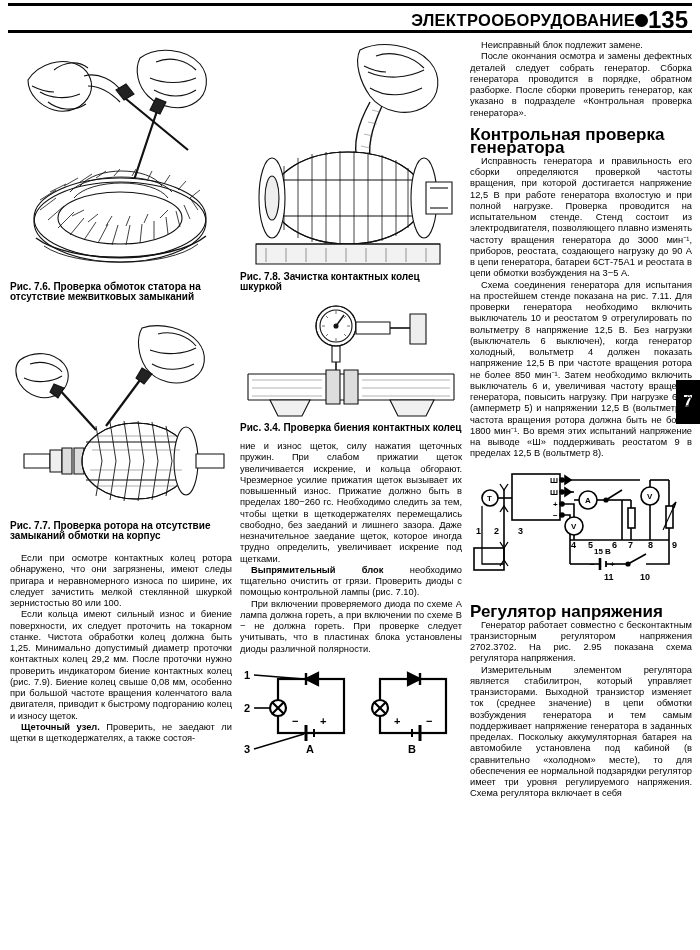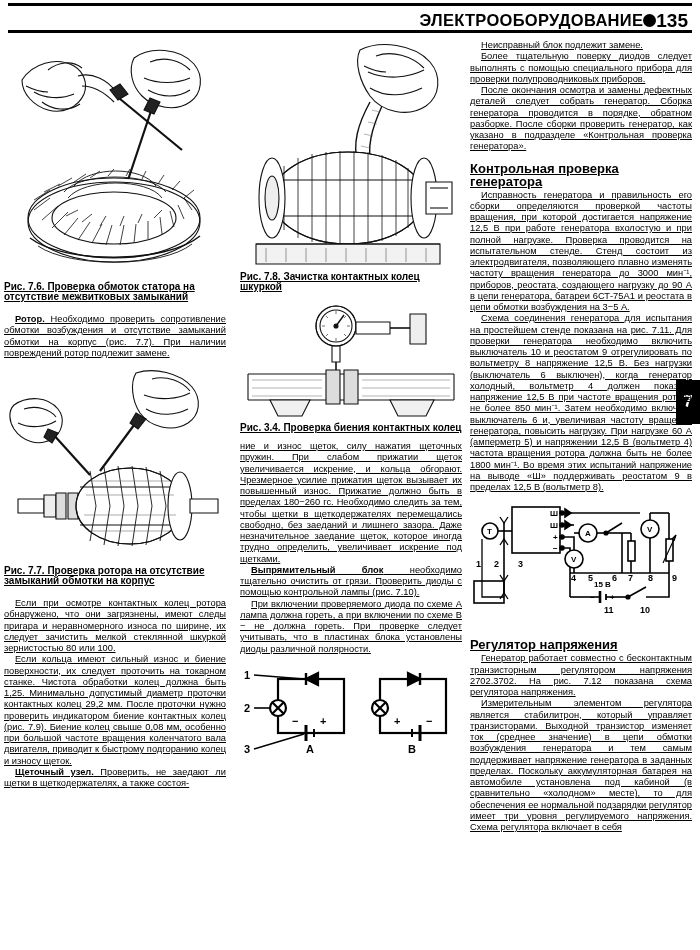--- a/index.html
+++ b/index.html
@@ -27,44 +27,44 @@
     display: flex; align-items: center; 
   }
   .header-title {
     font-weight: bold; font-size: 16.5px; letter-spacing: 0.3px;
     line-height: 1;
   }
   .header-dot {
     width: 13px; height: 13px; border-radius: 50%; background: #000; display: inline-block;
   }
   .header-page {
-    font-weight: bold; font-size: 19px; line-height: 1;
+    font-weight: bold; font-size: 24px; line-height: 1;
   }
 
   
   .chapter-tab {
     position: absolute; right: 0; top: 380px; width: 24px; height: 44px;
     background: #000; color: #fff; font-weight: bold; font-size: 17px;
     display: flex; align-items: center; justify-content: center;
   }
 
   
-  .col { position: absolute; top: 40px; text-decoration: underline; }
-  .col-left   { left: 4px;  width: 222px; }
+  .col { position: absolute; top: 40px; }
+  .col-left   { left: 10px;  width: 222px; }
   .col-mid    { left: 240px; width: 222px; }
   .col-right  { left: 470px; width: 222px; }
 
   p.body {
     font-size: 9.3px; line-height: 11.25px; text-align: justify;
     text-indent: 11px; margin-bottom: 0;
   }
   p.body.noind { text-indent: 0; }
   .lead { font-weight: bold; }
   h3.sect {
-    font-size: 13px; font-weight: bold; margin: 9px 0 2px 0; line-height: 13px;
+    font-size: 17px; font-weight: bold; margin: 9px 0 2px 0; line-height: 13px;
   }
   .caption {
     font-size: 10px; font-weight: bold; line-height: 10px; margin: 4px 0 0 0;
     text-align: left;
   }
   .caption .norm { font-weight: normal; }
 
   
   .fig { position: relative; width: 100%; background: #fff; overflow: hidden; }
   .fig svg { display: block; width: 100%; height: 100%; }
@@ -166,21 +166,20 @@
 
           <path d="M26 198 C60 224 162 224 196 196" stroke-width="1.4"></path>
           <path d="M34 206 C66 228 158 228 188 204" stroke-width="0.9"></path>
         </g>
       </svg>
     </div>
     <p class="caption">Рис. 7.6. Проверка обмоток статора на отсутствие межвитковых замыканий</p>
 
     <div class="sp12"></div>
 
-    <p class="body"><span class="lead">Ротор.</span><span> Необходимо проверить сопротивление обмотки возбуждения и отсутствие замыканий обмотки на корпус (рис. 7.7). При наличии повреждений ротор подлежит замене.</span></p>
 
     <div class="sp8"></div>
 
     <div class="fig" style="height:195px;">
       <svg viewBox="0 0 222 195" preserveAspectRatio="none">
         <g stroke="#111" fill="none" stroke-width="1.1">
 
           <path d="M132 6 C150 0 176 6 188 20 C198 32 196 48 184 56 C168 66 146 60 136 46 C128 34 126 16 132 6Z" fill="#fff"></path>
           <path d="M148 12 C162 8 178 14 186 24"></path>
           <path d="M140 28 C156 34 174 32 186 26"></path>
@@ -403,21 +402,20 @@
           <text x="66" y="90">А</text>
           <text x="168" y="90">В</text>
         </g>
       </svg>
     </div>
   </div>
 
   <div class="col col-right">
 
     <p class="body">Неисправный блок подлежит замене.</p>
-    <p class="body">Более тщательную поверку диодов следует выполнять с помощью специального прибора для проверки полупроводниковых приборов.</p>
     <p class="body">После окончания осмотра и замены дефектных деталей следует собрать генератор. Сборка генератора проводится в порядке, обратном разборке. После сборки проверить генератор, как указано в подразделе «Контрольная проверка генератора».</p>
 
     <h3 class="sect">Контрольная проверка генератора</h3>
     <p class="body">Исправность генератора и правильность его сборки определяются проверкой частоты вращения, при которой достигается напряжение 12,5 В при работе генератора вхолостую и при полной нагрузке. Проверка проводится на испытательном стенде. Стенд состоит из электродвигателя, позволяющего плавно изменять частоту вращения генератора до 3000 мин⁻¹, приборов, реостата, создающего нагрузку до 90 А в цепи генератора, батареи 6СТ-75А1 и реостата в цепи обмотки возбуждения на 3−5 А.</p>
     <p class="body">Схема соединения генератора для испытания на простейшем стенде показана на рис. 7.11. Для проверки генератора необходимо включить выключатель 10 и реостатом 9 отрегулировать по вольтметру 8 напряжение 12,5 В. Без нагрузки (выключатель 6 выключен), когда генератор холодный, вольтметр 4 должен показать напряжение 12,5 В при частоте вращения ротора не более 850 мин⁻¹. Затем необходимо включить выключатель 6 и, увеличивая частоту вращения генератора, повысить нагрузку. При нагрузке 60 А (амперметр 5) и напряжении 12,5 В (вольтметр 4) частота вращения ротора должна быть не более 1800 мин⁻¹. Во время этих испытаний напряжение на выводе «Ш» поддерживать реостатом 9 в пределах 12,5 В (вольтметр 8).</p>
 
     <div class="sp8"></div>
 
     <div class="fig circuit" style="height:128px;">
       <svg viewBox="0 0 222 128" preserveAspectRatio="xMidYMid meet">
@@ -513,17 +511,17 @@
           <text x="158" y="80">7</text>
           <text x="178" y="80">8</text>
           <text x="202" y="80">9</text>
           <text x="170" y="112">10</text>
           <text x="134" y="112">11</text>
         </g>
       </svg>
     </div>
 
     <h3 class="sect">Регулятор напряжения</h3>
-    <p class="body">Генератор работает совместно с бесконтактным транзисторным регулятором напряжения 2702.3702. На рис. 7.12 показана схема регулятора напряжения.</p>
+    <p class="body">Генератор работает совместно с бесконтактным транзисторным регулятором напряжения 2702.3702. На рис. 2.95 показана схема регулятора напряжения.</p>
     <p class="body">Измерительным элементом регулятора является стабилитрон, который управляет транзисторами. Выходной транзистор изменяет ток (среднее значение) в цепи обмотки возбуждения генератора и тем самым поддерживает напряжение генератора в заданных пределах. Поскольку аккумуляторная батарея на автомобиле установлена под кабиной (в сравнительно «холодном» месте), то для обеспечения ее нормальной подзарядки регулятор имеет три уровня регулируемого напряжения. Схема регулятора включает в себя</p>
   </div>
 
 </div>
 
 </body></html>

